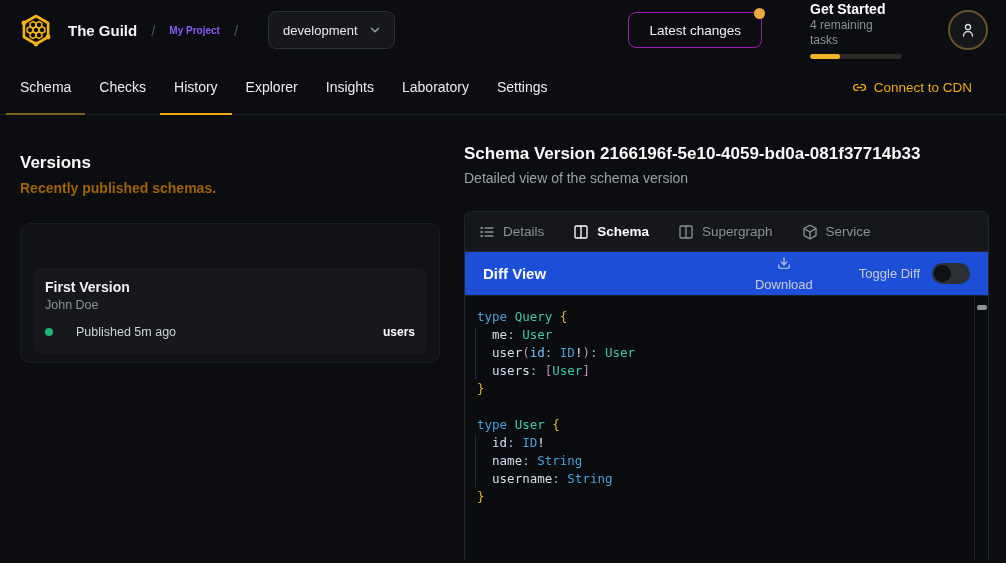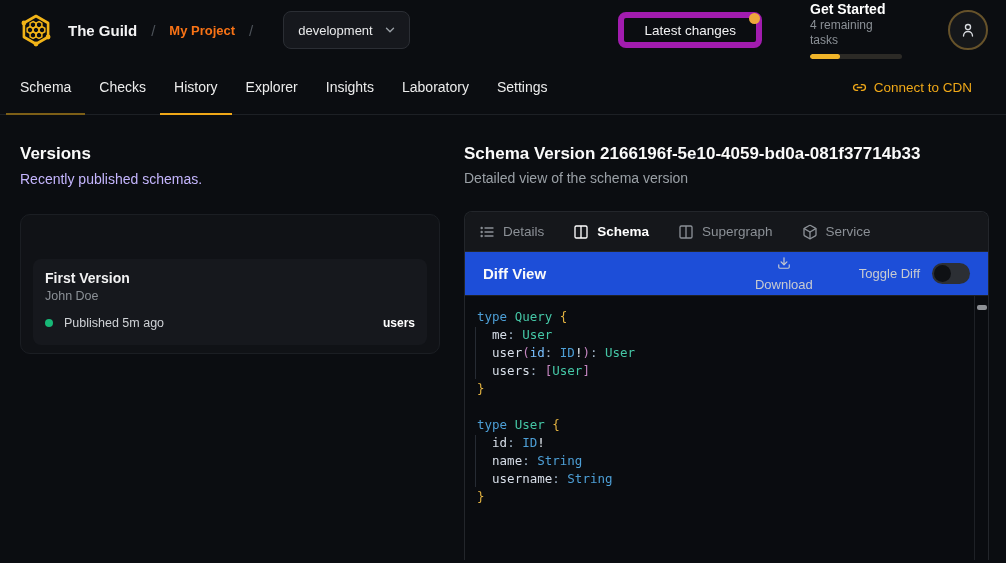--- a/index.html
+++ b/index.html
@@ -10,26 +10,26 @@
     font-family:"Liberation Sans","DejaVu Sans",sans-serif;
   }
   svg { display:block; }
 
   
   .header { position:absolute; top:0; left:0; width:1006px; height:60px;
     display:flex; align-items:center; padding:0 18px 0 16px; }
   .logo { width:40px; height:40px; flex:0 0 auto; }
   .brand { margin-left:12px; font-size:15px; font-weight:700; color:#f4f4f5; }
   .crumb-sep { margin:0 14px; color:#4d5259; font-size:15px; }
-  .project { font-size:13px; font-weight:700; color:#f97316; }
+  .project { font-size:10px; font-weight:700; color:#8b5cf6; }
   .env-btn { margin-left:16px; height:38px; padding:0 12px 0 14px;
     background:#16181d; border:1px solid #2b2e34; border-radius:8px;
     display:flex; align-items:center; gap:10px; color:#e8e9ea; font-size:13px; cursor:pointer; }
   .latest-btn { margin-left:auto; position:relative; height:36px; padding:0 20px;
-    background:transparent; border:6px solid #a21caf; border-radius:8px;
+    background:transparent; border:1px solid #a21caf; border-radius:8px;
     color:#f2f2f3; font-size:13.5px; display:flex; align-items:center; cursor:pointer; }
   .latest-dot { position:absolute; top:-5px; right:-4px; width:11px; height:11px;
     border-radius:50%; background:#eda73c; }
   .get-started { margin-left:48px; width:94px; }
   .gs-title { font-size:14px; font-weight:700; color:#fff; line-height:16px; }
   .gs-sub { font-size:12px; color:#8b9096; line-height:15px; margin-top:1px; }
   .gs-bar { margin-top:6px; height:5px; width:92px; background:#2c2a26; border-radius:3px; overflow:hidden; }
   .gs-fill { height:100%; background:#f0b429; border-radius:3px; }
   .avatar { margin-left:44px; width:40px; height:40px; border-radius:50%;
     border:2px solid #66522a; background:#15171a; display:flex; align-items:center; justify-content:center; cursor:pointer; }
@@ -38,29 +38,29 @@
   .nav { position:absolute; top:60px; left:0; width:1006px; height:55px;
     display:flex; align-items:stretch; padding-left:6px; border-bottom:1px solid #1d2025; }
   .nav-tab { display:flex; align-items:center; padding:0 14px; font-size:14px;
     color:#ececec; position:relative; cursor:pointer; }
   .nav-tab.current::after { content:""; position:absolute; left:0; right:0; bottom:-1px; height:2px; background:#7d5f17; }
   .nav-tab.active::after  { content:""; position:absolute; left:0; right:0; bottom:-1px; height:2px; background:#f0a818; }
   .connect-cdn { margin-left:auto; margin-right:34px; display:flex; align-items:center;
     gap:7px; color:#f0a818; font-size:13.5px; cursor:pointer; }
 
   
-  .left { position:absolute; left:20px; top:115px; width:420px; }
+  .left { position:absolute; left:20px; top:124px; width:420px; }
   .versions-title { margin-top:29px; font-size:17px; font-weight:700; color:#fafafa; line-height:20px; }
-  .versions-sub { margin-top:7px; font-size:14px; color:#c4b5fd; line-height:17px; }
+  .versions-sub { margin-top:7px; font-size:14px; color:#a16207; line-height:17px;font-weight:bold; }
   .outer-card { margin-top:26px; height:140px; background:#101216; border:1px solid #1b1e23;
     border-radius:10px; padding:44px 12px 10px; }
   .inner-card { height:86px; background:#16181d; border-radius:8px; padding:11px 12px; cursor:pointer; }
   .version-name { font-size:14px; font-weight:700; color:#f2f2f3; line-height:17px; }
   .version-author { margin-top:2px; font-size:12.5px; color:#8b9096; line-height:15px; }
-  .version-meta { margin-top:12px; display:flex; align-items:center; }
+  .version-meta { margin-top:12px; display:flex; align-items:center;gap:12px; }
   .green-dot { width:8px; height:8px; border-radius:50%; background:#17b877; margin-right:11px; }
   .published { font-size:12.5px; color:#cfd2d6; }
   .service-badge { margin-left:auto; font-size:12px; font-weight:700; color:#fff; }
 
   
   .right { position:absolute; left:464px; top:115px; width:525px; height:448px; }
   .detail-title { margin-top:29px; font-size:17px; font-weight:700; color:#fafafa; line-height:20px; }
   .detail-sub { margin-top:6px; font-size:14px; color:#9aa0a6; line-height:17px; }
   .container { margin-top:24px; height:349px; border:1px solid #23262b; border-bottom:none;
     border-radius:8px 8px 0 0; overflow:hidden; display:flex; flex-direction:column; }

